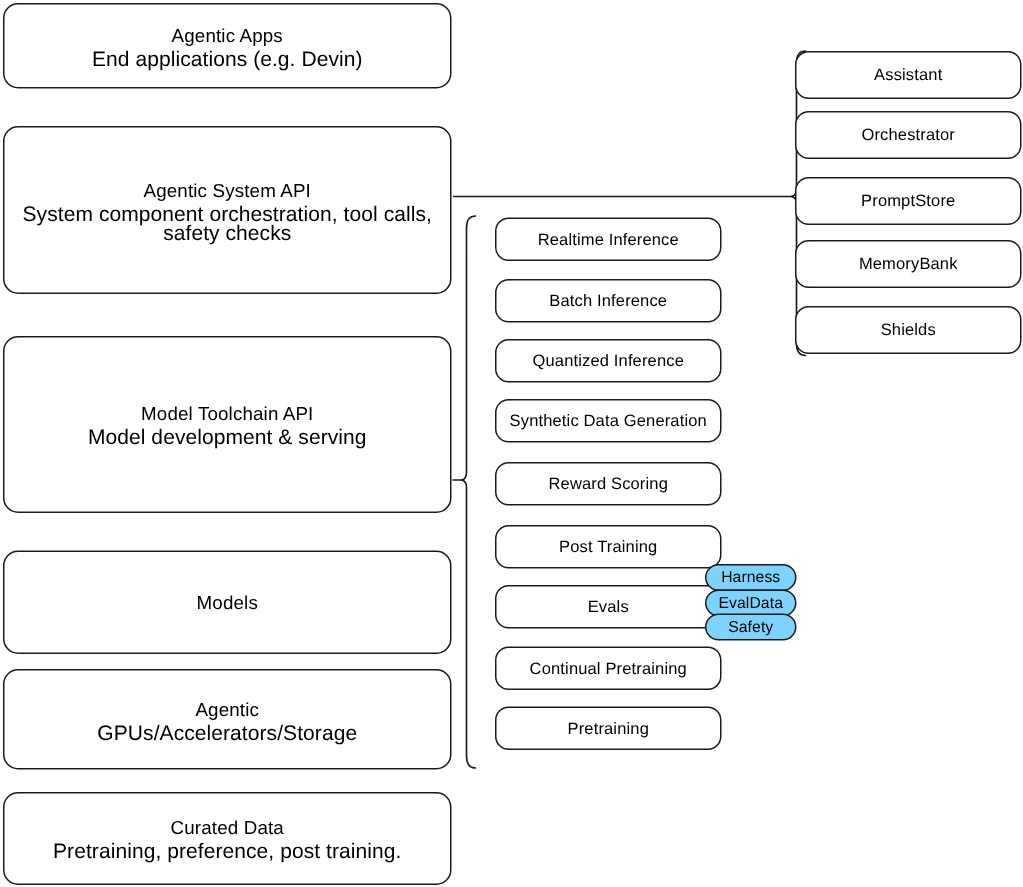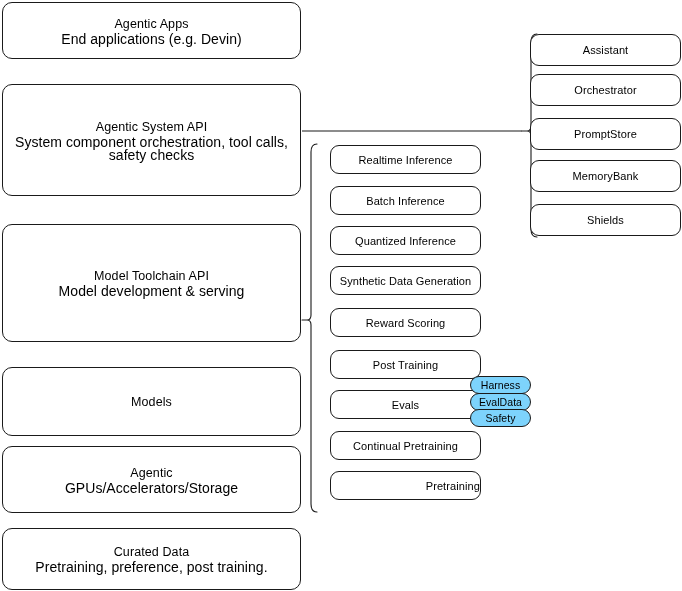--- a/index.html
+++ b/index.html
@@ -147,21 +147,21 @@
   </div>
   <div class="chip" style="left:330px; top:350px; width:151px; height:29px;">
     <span>Post Training</span>
   </div>
   <div class="chip" style="left:330px; top:390px; width:151px; height:29px;">
     <span>Evals</span>
   </div>
   <div class="chip" style="left:330px; top:431px; width:151px; height:29px;">
     <span>Continual Pretraining</span>
   </div>
-  <div class="chip" style="left:330px; top:471px; width:151px; height:29px;justify-content:flex-end;">
+  <div class="chip" style="left:330px; top:471px; width:151px; height:29px;">
     <span>Pretraining</span>
   </div>
 
   <div class="pill" style="left:470px; top:376px; width:61px; height:18px; z-index:5;">
     <span>Harness</span>
   </div>
   <div class="pill" style="left:470px; top:393px; width:61px; height:18px; z-index:6;text-align:right;">
     <span>EvalData</span>
   </div>
   <div class="pill" style="left:470px; top:409px; width:61px; height:18px; z-index:7;">

